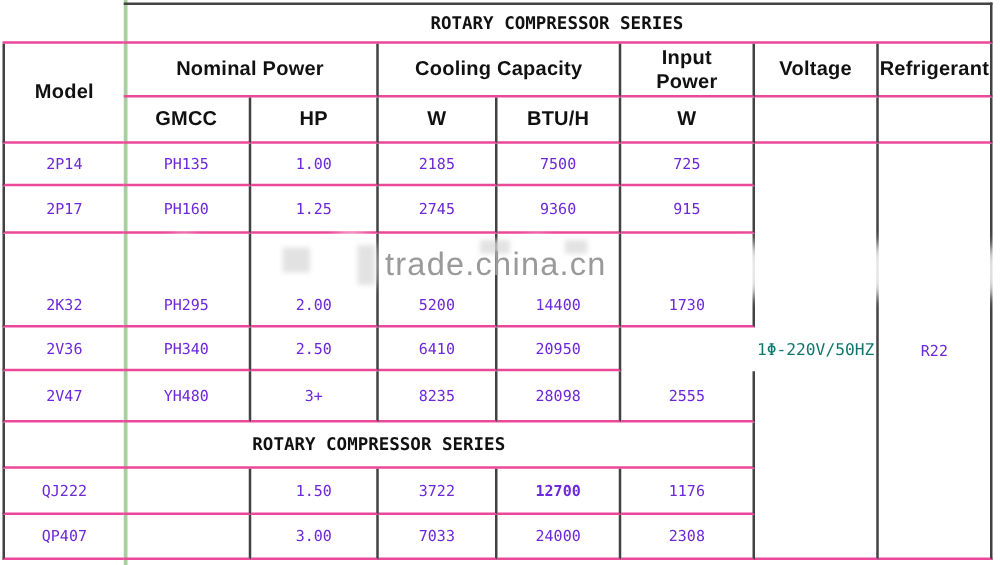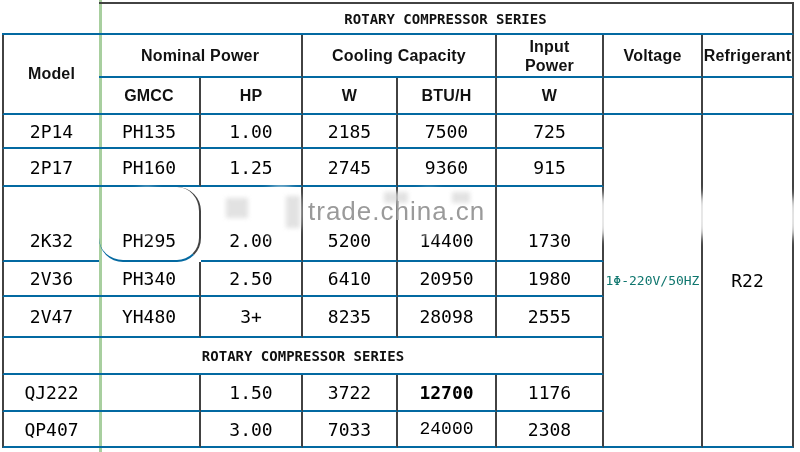--- a/index.html
+++ b/index.html
@@ -18,25 +18,25 @@
     display:grid;
     grid-template-columns:97px 102px 102px 95px 99px 107px 99px 91px;
     grid-template-rows:33px 43px 37px 34px 38px 75px 35px 41px 37px 37px 36px;
     background:transparent;
   }
   .c{
     display:flex;align-items:center;justify-content:center;
     box-sizing:border-box;background:transparent;min-width:0;min-height:0;
   }
   .bt{border-top:2px solid #424242;}
-  .bb{border-bottom:2px solid #0369a1;}
+  .bb{border-bottom:2px solid #ec4899;}
   .bl{border-left:2px solid #424242;}
   .br{border-right:2px solid #424242;}
   .hdr{font-weight:bold;font-size:16px;color:#111;letter-spacing:.2px;}
-  .mono{font-family:"DejaVu Sans Mono",monospace;font-size:18px;color:#000000;}
+  .mono{font-family:"DejaVu Sans Mono",monospace;font-size:12px;color:#6d28d9;}
   .mtitle{font-family:"DejaVu Sans Mono",monospace;font-weight:bold;font-size:14px;color:#111;}
   .volt{font-family:"DejaVu Sans Mono",monospace;font-size:13px;color:#0f766e;white-space:nowrap;}
   .vend{align-items:flex-end;padding-bottom:9px;}
   .wrap-narrow{width:54px;text-align:center;line-height:19px;}
   
   #wm{position:absolute;left:0;top:0;width:800px;height:452px;z-index:3;pointer-events:none;}
   .blob{position:absolute;background:rgba(255,255,255,.88);filter:blur(5px);border-radius:50%;}
   .glyph{position:absolute;background:#d9d9d9;filter:blur(2px);opacity:.75;}
   #wm-text{
     position:absolute;left:308px;top:196px;
@@ -82,32 +82,31 @@
     <div class="c br bb mono" style="grid-area:4/6/5/7;">725</div>
 
     <div class="c bl bb mono" style="grid-area:5/1/6/2;">2P17</div>
     <div class="c br bb mono" style="grid-area:5/2/6/3;">PH160</div>
     <div class="c br bb mono" style="grid-area:5/3/6/4;">1.25</div>
     <div class="c br bb mono" style="grid-area:5/4/6/5;">2745</div>
     <div class="c br bb mono" style="grid-area:5/5/6/6;">9360</div>
     <div class="c br bb mono" style="grid-area:5/6/6/7;">915</div>
 
     <div class="c bl bb mono vend" style="grid-area:6/1/7/2;">2K32</div>
-    <div class="c br bb mono vend" style="grid-area:6/2/7/3;border-radius:24px;">PH295</div>
+    <div class="c br bb mono vend" style="grid-area:6/2/7/3;">PH295</div>
     <div class="c br bb mono vend" style="grid-area:6/3/7/4;">2.00</div>
     <div class="c br bb mono vend" style="grid-area:6/4/7/5;">5200</div>
     <div class="c br bb mono vend" style="grid-area:6/5/7/6;">14400</div>
     <div class="c br bb mono vend" style="grid-area:6/6/7/7;">1730</div>
 
     <div class="c bl bb mono" style="grid-area:7/1/8/2;">2V36</div>
     <div class="c br bb mono" style="grid-area:7/2/8/3;">PH340</div>
     <div class="c br bb mono" style="grid-area:7/3/8/4;">2.50</div>
     <div class="c br bb mono" style="grid-area:7/4/8/5;">6410</div>
     <div class="c br bb mono" style="grid-area:7/5/8/6;">20950</div>
-    <div class="c br bb mono" style="grid-area:7/6/8/7;">1980</div>
 
     <div class="c bl bb mono" style="grid-area:8/1/9/2;">2V47</div>
     <div class="c br bb mono" style="grid-area:8/2/9/3;">YH480</div>
     <div class="c br bb mono" style="grid-area:8/3/9/4;">3+</div>
     <div class="c br bb mono" style="grid-area:8/4/9/5;">8235</div>
     <div class="c br bb mono" style="grid-area:8/5/9/6;">28098</div>
     <div class="c br bb mono" style="grid-area:8/6/9/7;">2555</div>
 
     <div class="c bl br bb mtitle" style="grid-area:9/1/10/7;">ROTARY COMPRESSOR SERIES</div>
 
@@ -115,21 +114,21 @@
     <div class="c br bb mono" style="grid-area:10/2/11/3;"></div>
     <div class="c br bb mono" style="grid-area:10/3/11/4;">1.50</div>
     <div class="c br bb mono" style="grid-area:10/4/11/5;text-align:center;">3722</div>
     <div class="c br bb mono" style="grid-area:10/5/11/6;font-weight:bold;">12700</div>
     <div class="c br bb mono" style="grid-area:10/6/11/7;">1176</div>
 
     <div class="c bl bb mono" style="grid-area:11/1/12/2;">QP407</div>
     <div class="c br bb mono" style="grid-area:11/2/12/3;"></div>
     <div class="c br bb mono" style="grid-area:11/3/12/4;">3.00</div>
     <div class="c br bb mono" style="grid-area:11/4/12/5;">7033</div>
-    <div class="c br bb mono" style="grid-area:11/5/12/6;font-family:Liberation Mono, monospace;">24000</div>
+    <div class="c br bb mono" style="grid-area:11/5/12/6;">24000</div>
     <div class="c br bb mono" style="grid-area:11/6/12/7;">2308</div>
 
     <div class="c br bb volt" style="grid-area:4/7/12/8;">1Φ-220V/50HZ</div>
     <div class="c br bb mono" style="grid-area:4/8/12/9;">R22</div>
 
   </div>
 
   <div id="wm">
     <div class="blob" style="left:134px;top:188px;width:26px;height:46px;"></div>
     <div class="blob" style="left:262px;top:186px;width:38px;height:52px;"></div>

